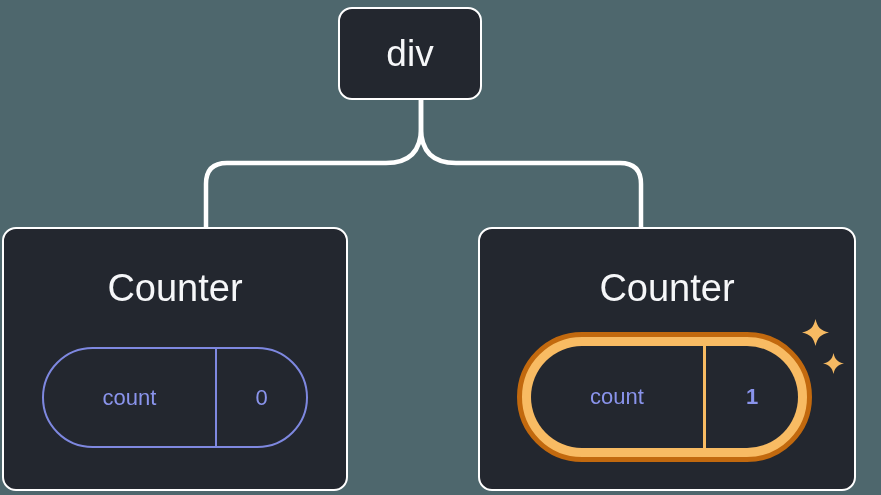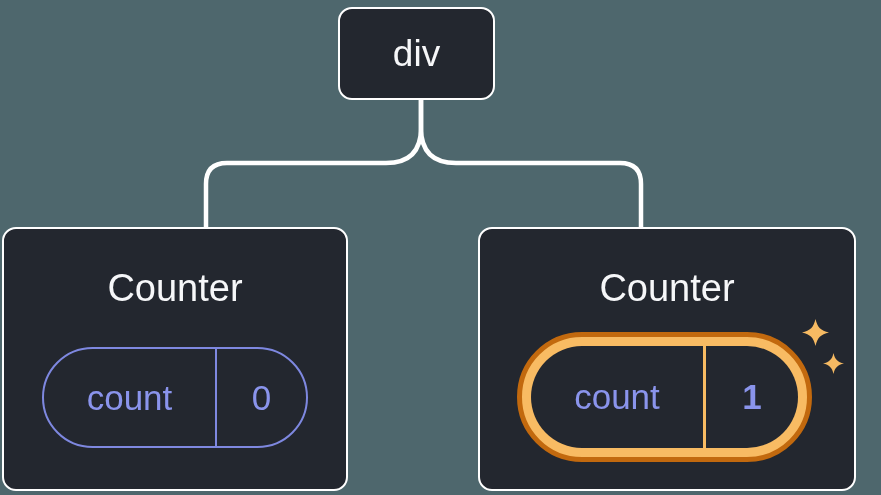--- a/index.html
+++ b/index.html
@@ -20,21 +20,21 @@
   }
   .node {
     position: absolute;
     background: #23272F;
     border: 2.5px solid #FFFFFF;
     border-radius: 14px;
     box-sizing: border-box;
   }
   .root-node {
     left: 338px; top: 7px;
-    width: 157px; height: 93px;
+    width: 144px; height: 93px;
     display: flex; align-items: center; justify-content: center;
     color: #F6F7F9;
     font-size: 37px;
   }
   .card-left  { left: 2px;   top: 227px; width: 346px; height: 264px; }
   .card-right { left: 478px; top: 227px; width: 378px; height: 264px; }
   .card-title {
     position: absolute;
     top: 38px; left: 0; right: 0;
     text-align: center;
@@ -54,21 +54,21 @@
     overflow: hidden;
   }
   .pill-plain .cell-key {
     width: 173px;
     border-right: 2px solid #7E88E0;
     box-sizing: border-box;
   }
   .cell {
     display: flex; align-items: center; justify-content: center;
     color: #8A94EC;
-    font-size: 35px;
+    font-size: 22px;
   }
   .pill-plain .cell-val { flex: 1; }
   
   .highlight-ring {
     position: absolute;
     left: 37px; top: 103px;
     width: 295px; height: 130px;
     background: #F8BB63;
     border: 5px solid #C2690E;
     border-radius: 70px;

